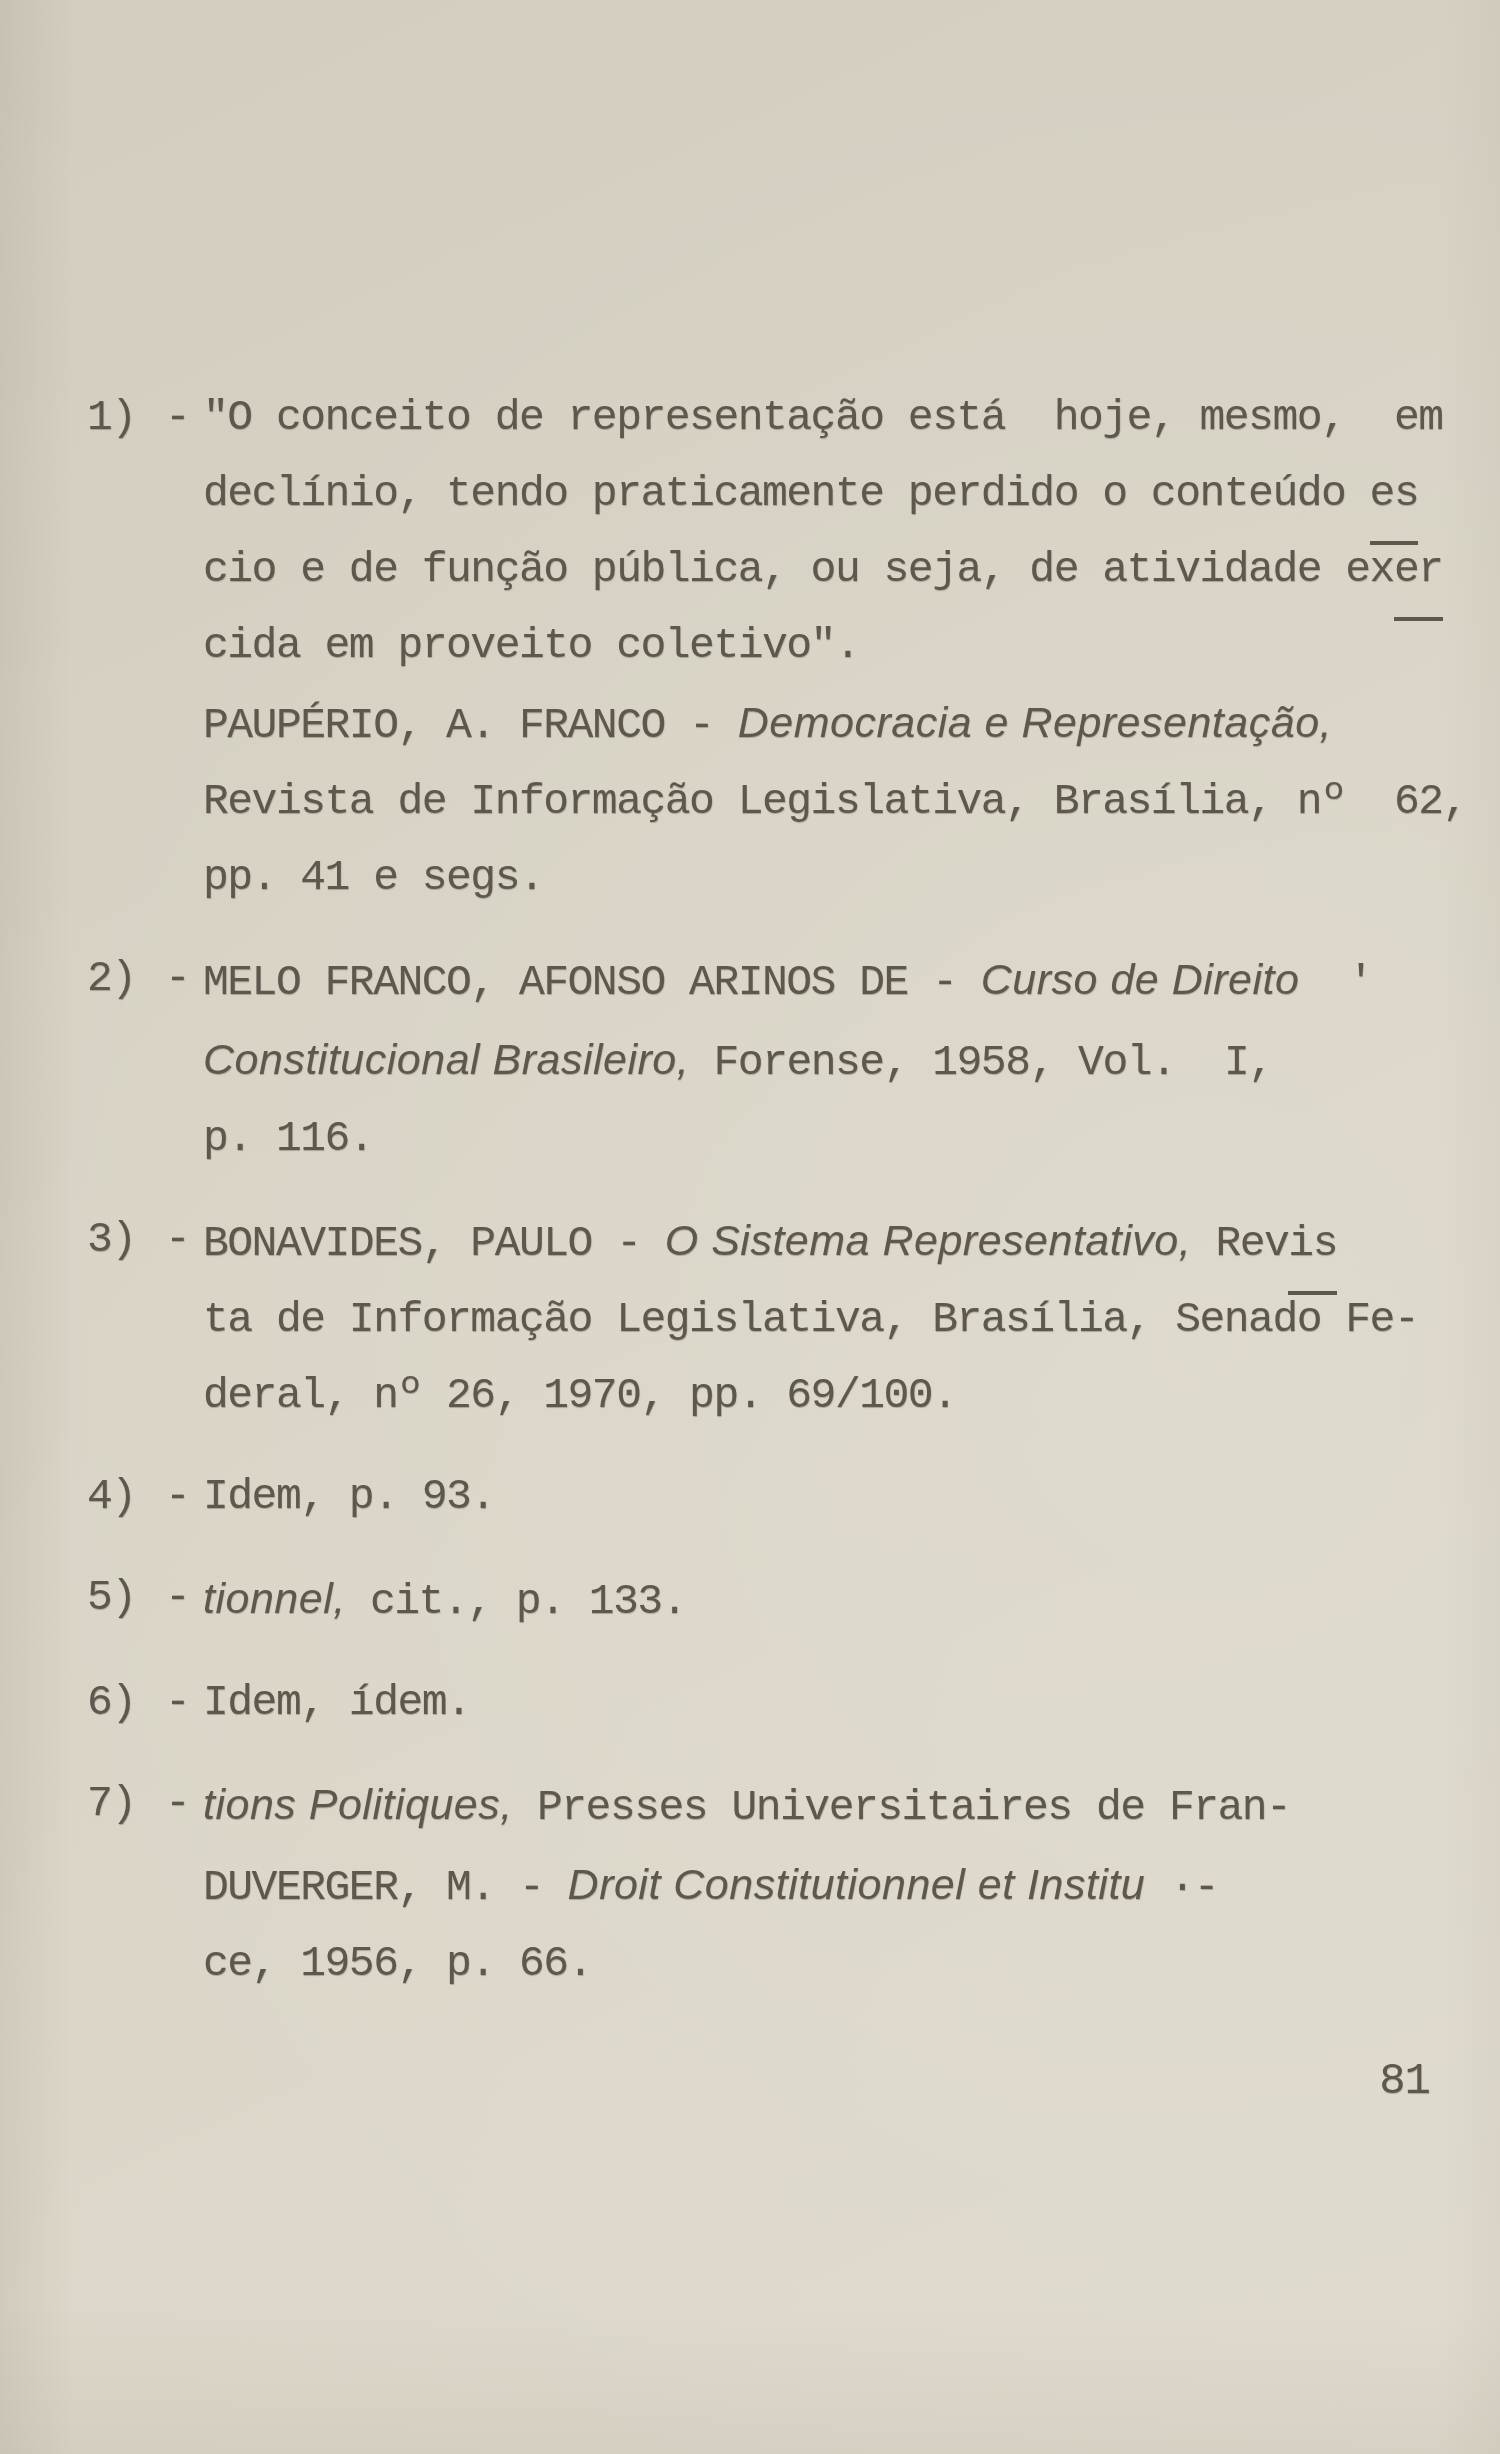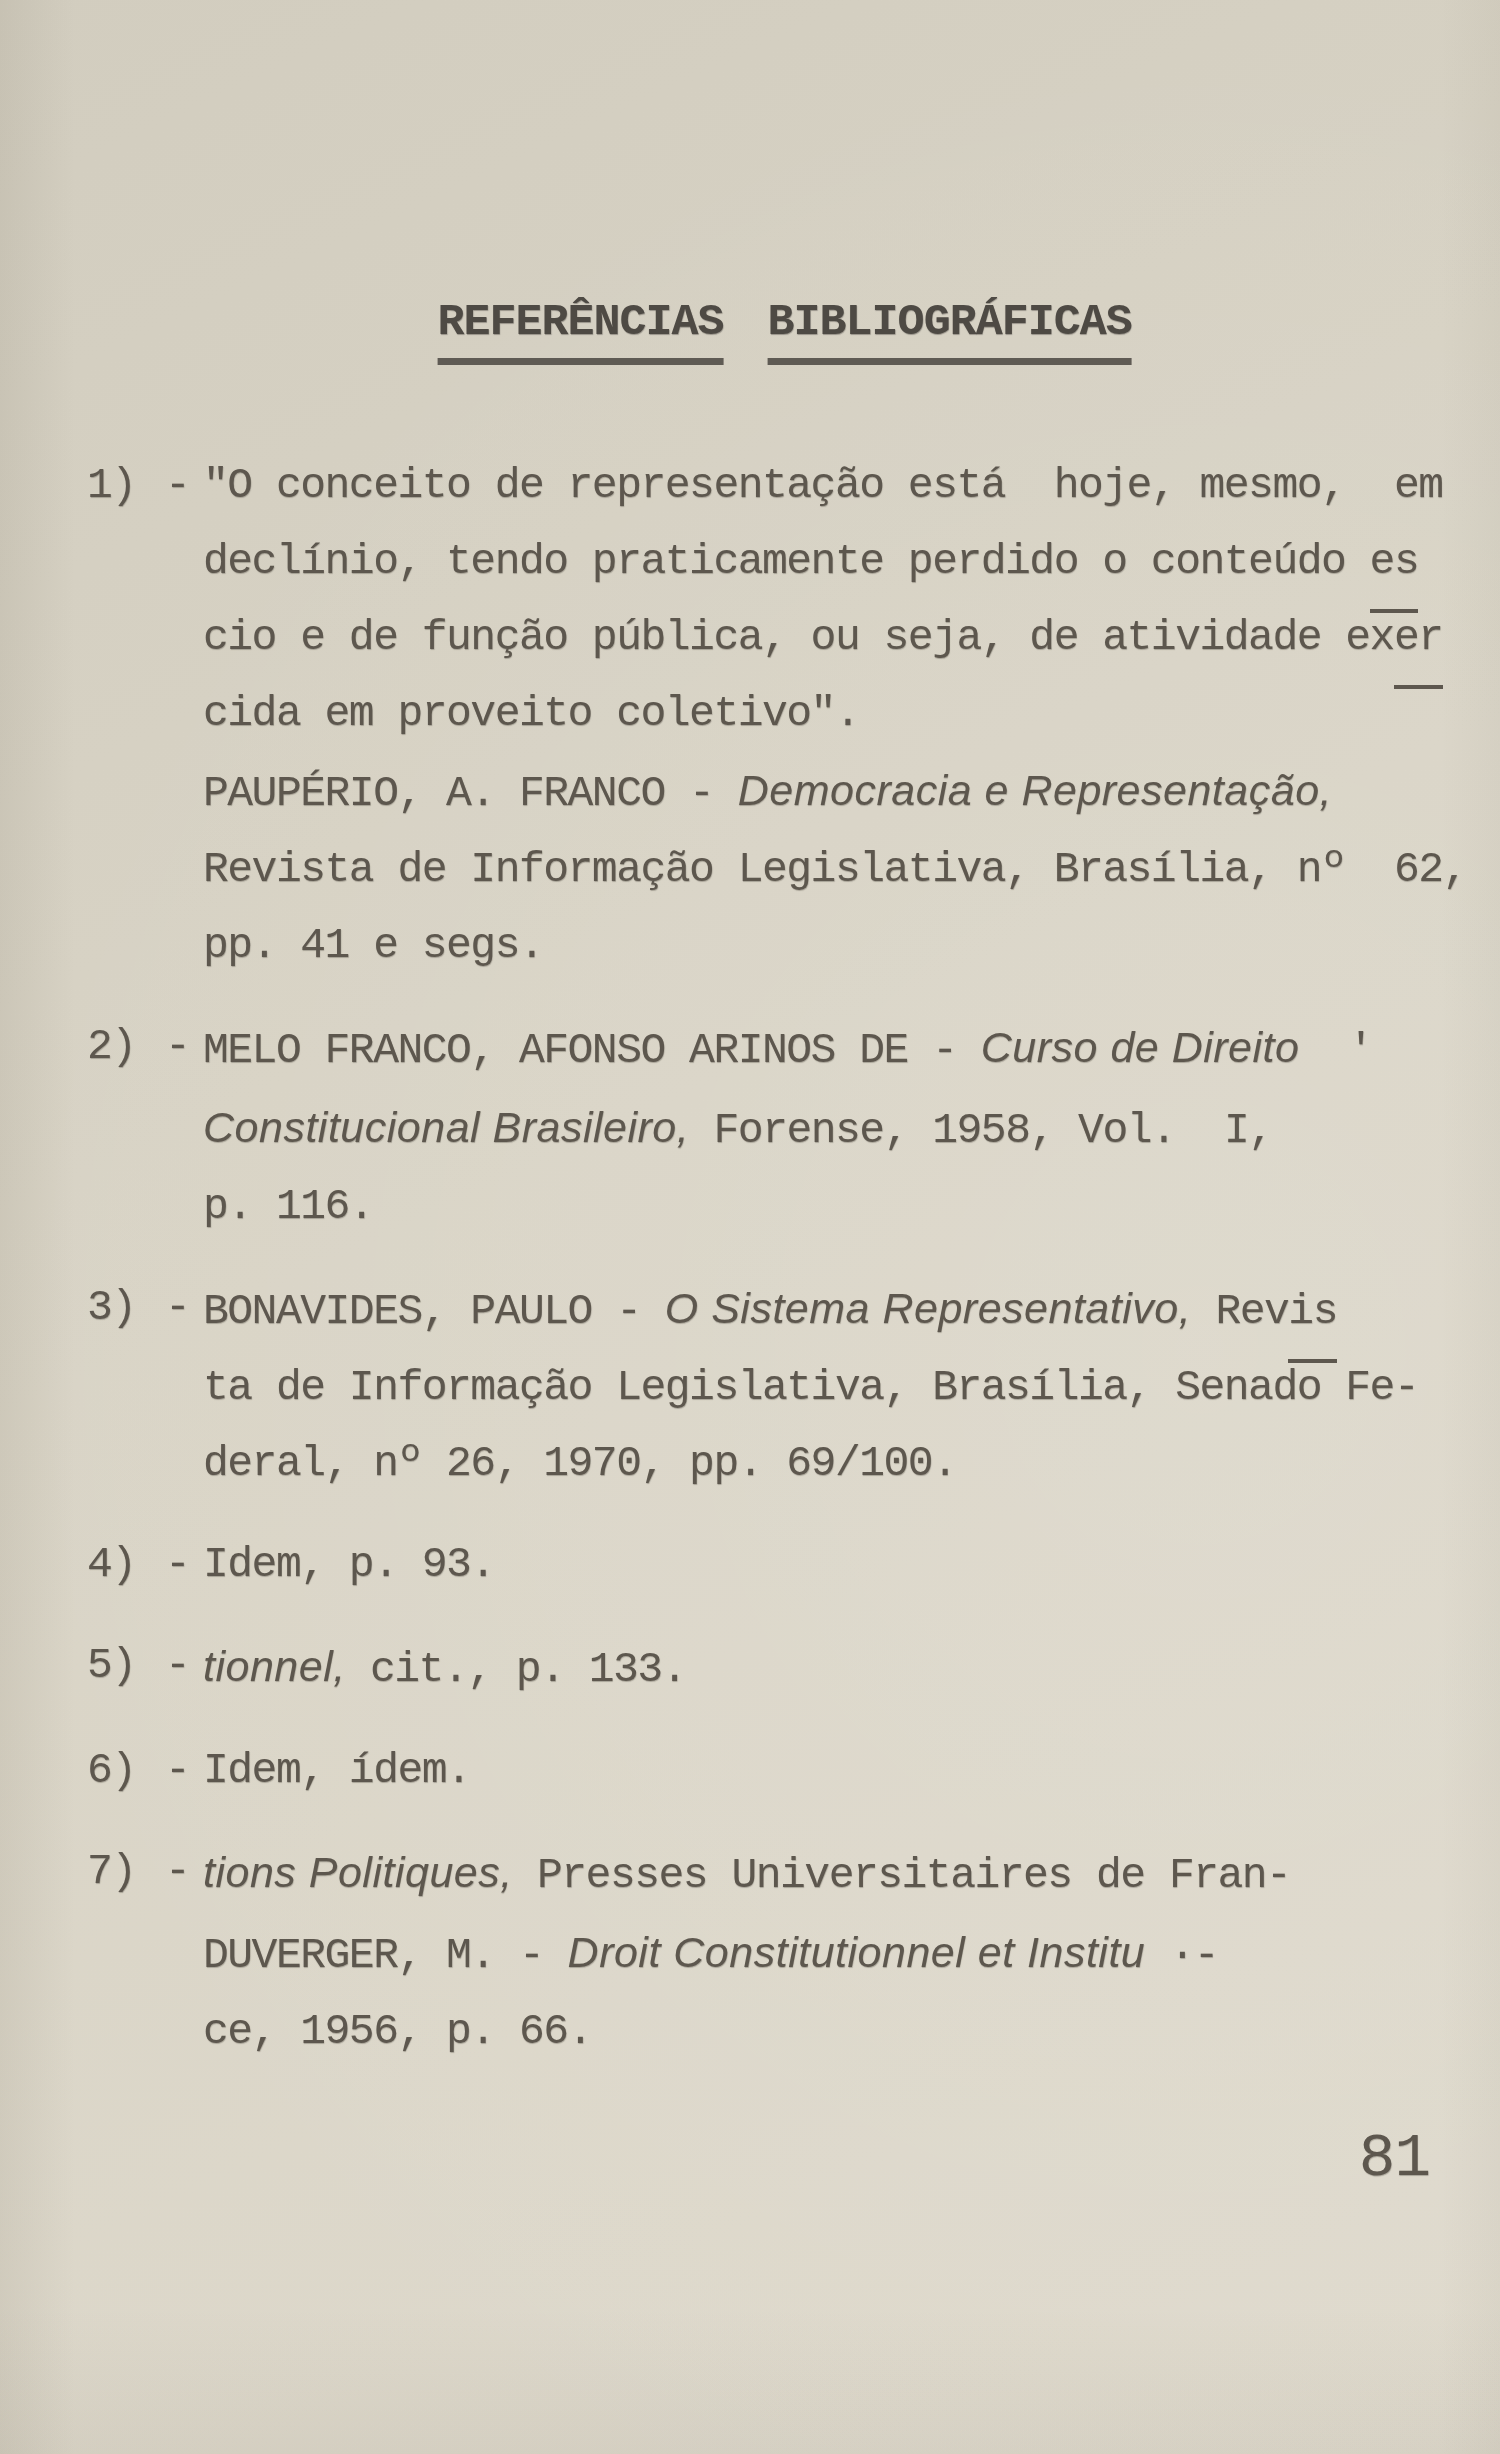--- a/index.html
+++ b/index.html
@@ -51,31 +51,30 @@
     letter-spacing: 0.5px;
   }
   .seg.u {
     border-bottom: 4.9px solid currentColor;
     padding-bottom: 23px;
   }
   .page-number {
     margin-top: 54px;
     text-align: right;
     padding-right: 25px;
-    font-size: 61px; letter-spacing: -1px;
+    font-size: 44px; letter-spacing: -1px;
     text-shadow: 0.4px 0.6px 0.9px rgba(93,87,78,0.40);
   }
 </style>
 </head>
 <body style="color: rgb(93, 87, 78);">
 
 <div class="vignette"></div>
 
 <div class="page">
-  <h1 class="title" style="color: rgb(78, 74, 68);"><span class="tw">REFERÊNCIAS</span><span class="tw">BIBLIOGRÁFICAS</span></h1>
 
   <div class="refs">
       <div class="ref">
         <div class="ref-num">
           <span class="seg">1)</span>
           <span class="seg">-</span>
         </div>
         <div class="ref-body">
           <div class="ref-line"><span class="seg">"O conceito de representação está  hoje, mesmo,  em</span></div>
           <div class="ref-line"><span class="seg">declínio, tendo praticamente perdido o conteúdo </span><span class="seg u">es</span></div>

